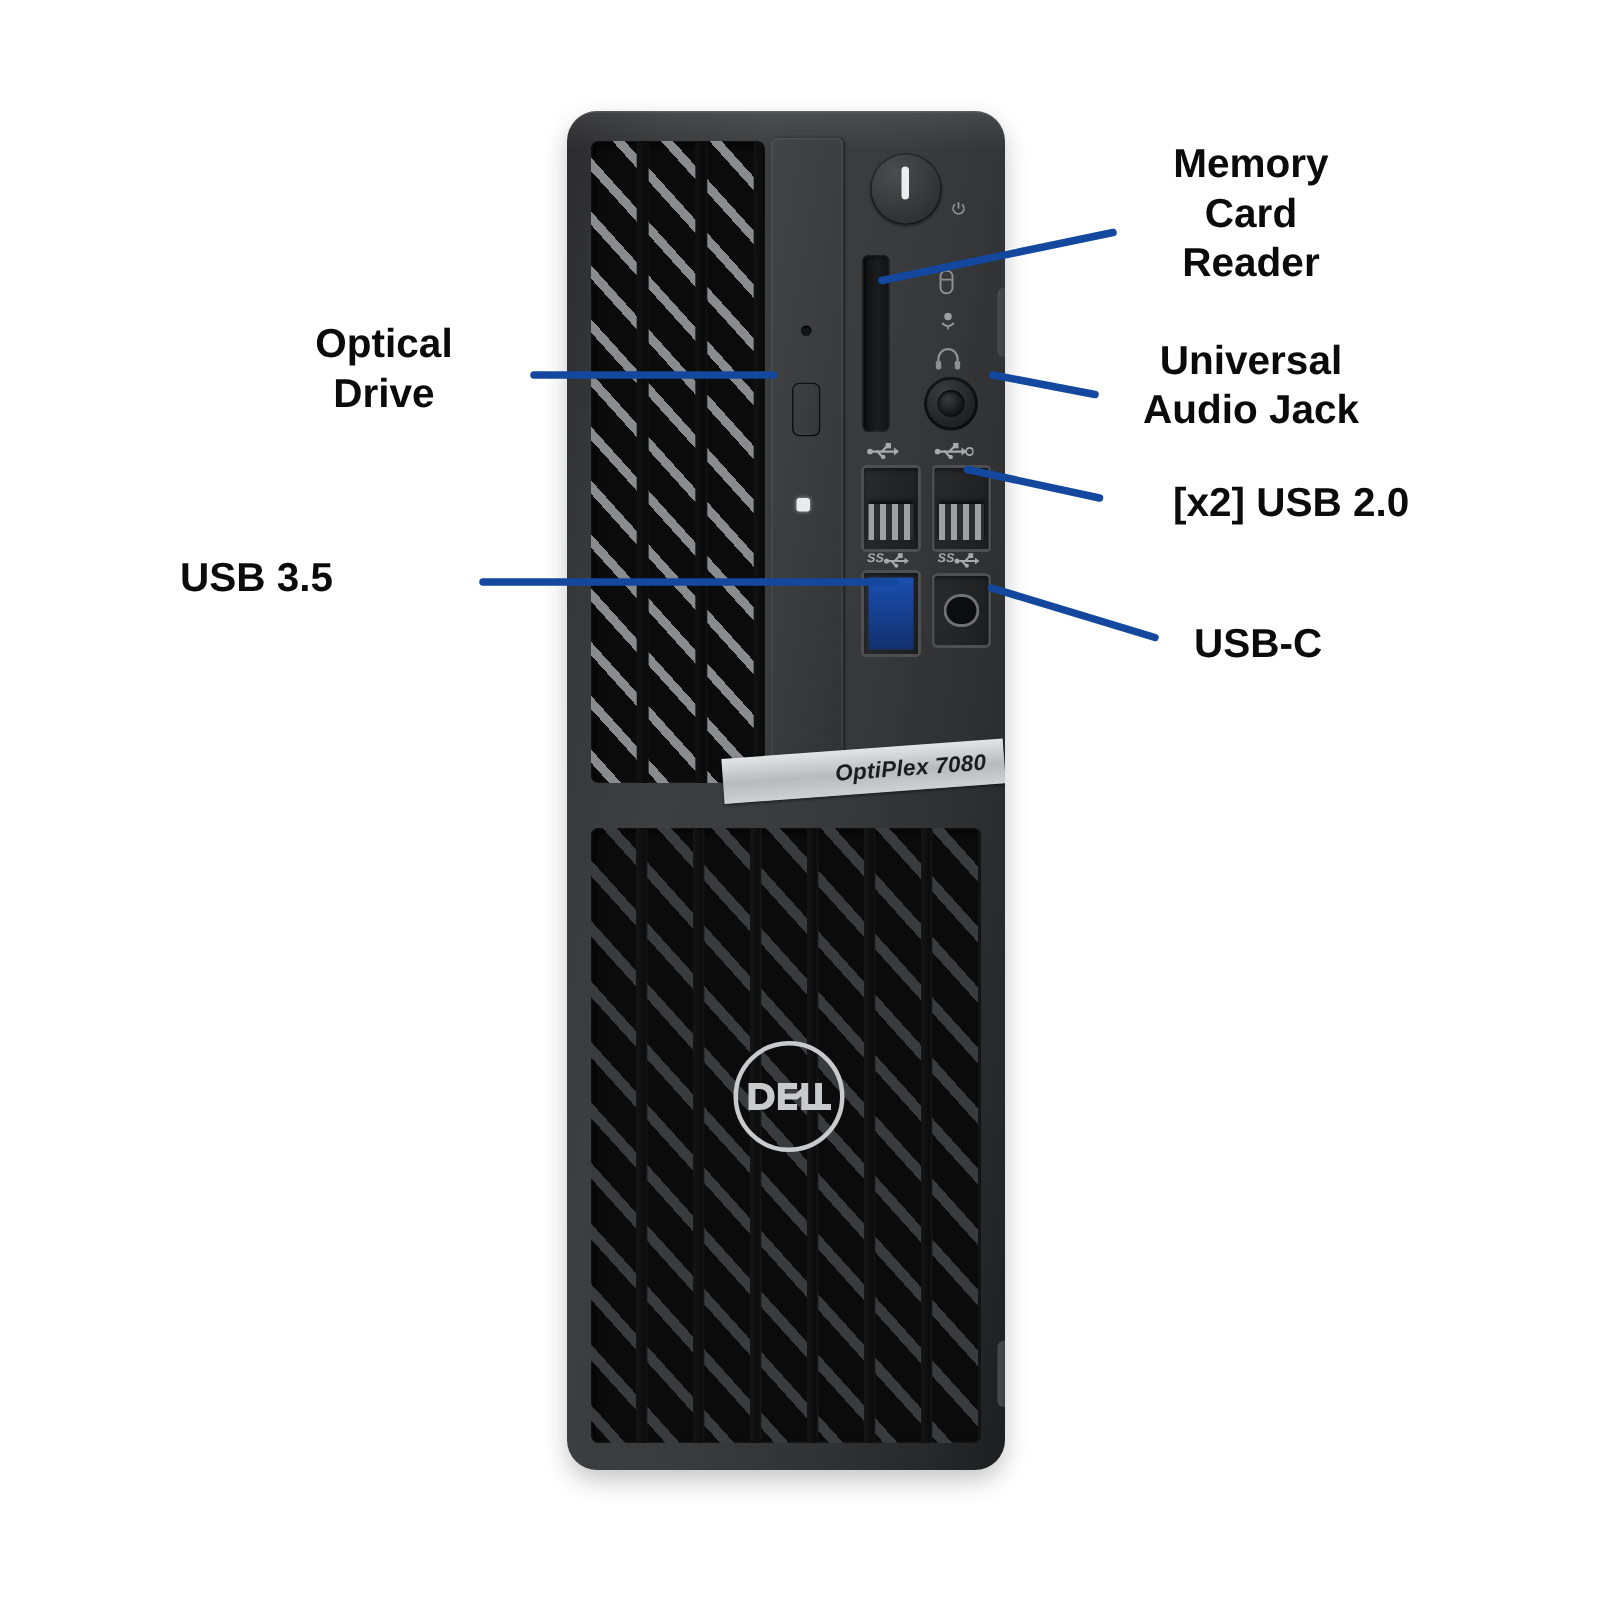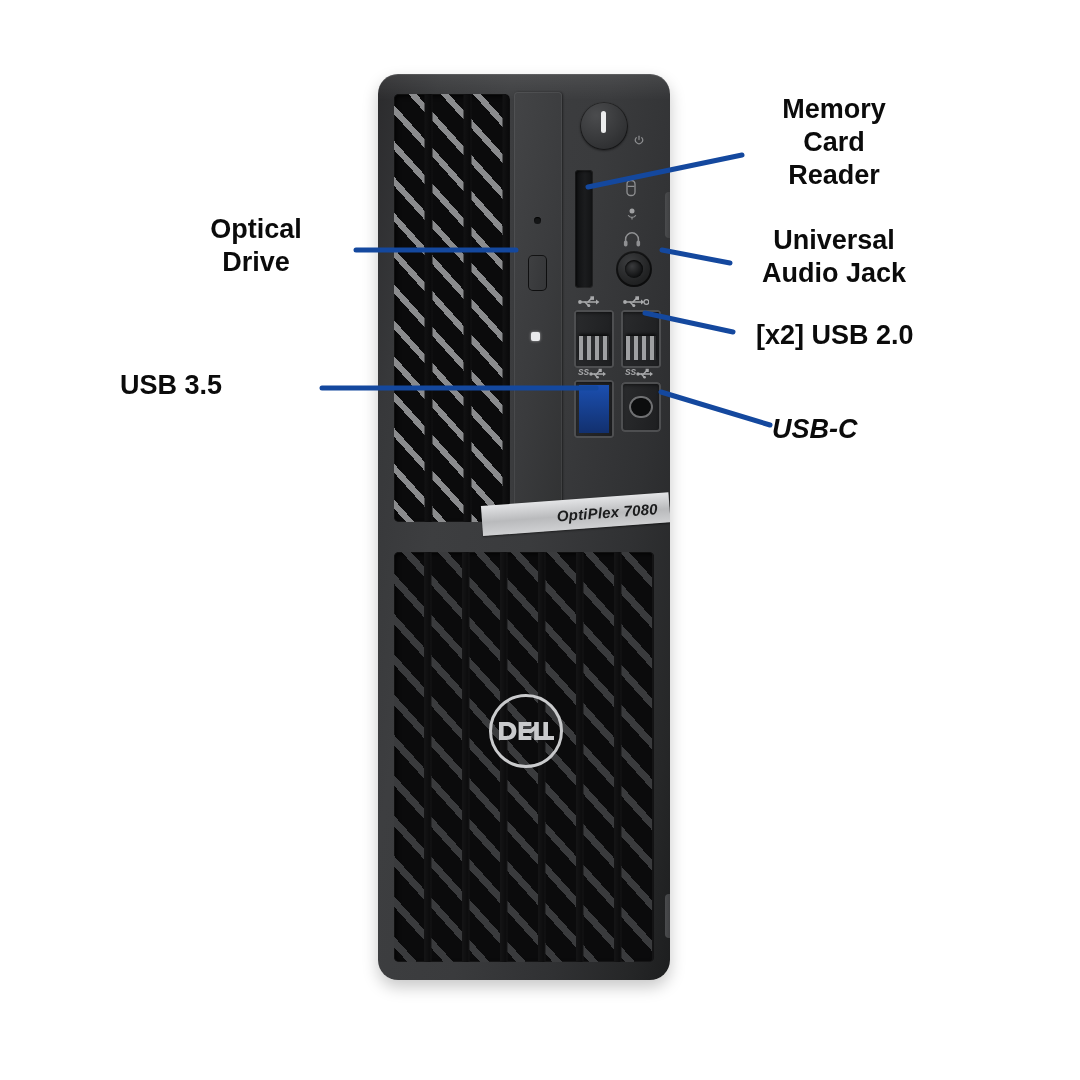--- a/index.html
+++ b/index.html
@@ -396,22 +396,22 @@
     color: #0b0b0b;
     font-size: 27px;
     line-height: 1.22;
     white-space: pre-line;
   }
   .anno.center { text-align: center; }
   .anno.left   { text-align: left; }
 
   #anno-memory   { left: 746px; top: 93px;  width: 176px; }
   #anno-audio    { left: 734px; top: 224px; width: 200px; }
-  #anno-usb20    { left: 756px; top: 319px; width: 230px; }
-  #anno-usbc     { left: 772px; top: 413px; width: 200px; font-style: italic; }
+  #anno-usb20    { left: 782px; top: 319px; width: 230px; }
+  #anno-usbc     { left: 796px; top: 413px; width: 200px; }
   #anno-optical  { left: 162px; top: 213px; width: 188px; }
   #anno-usb31    { left: 120px; top: 369px; width: 232px; }
 
   #leaders {
     position: absolute;
     left: 0; top: 0;
     width: 1080px;
     height: 1080px;
     pointer-events: none;
   }

